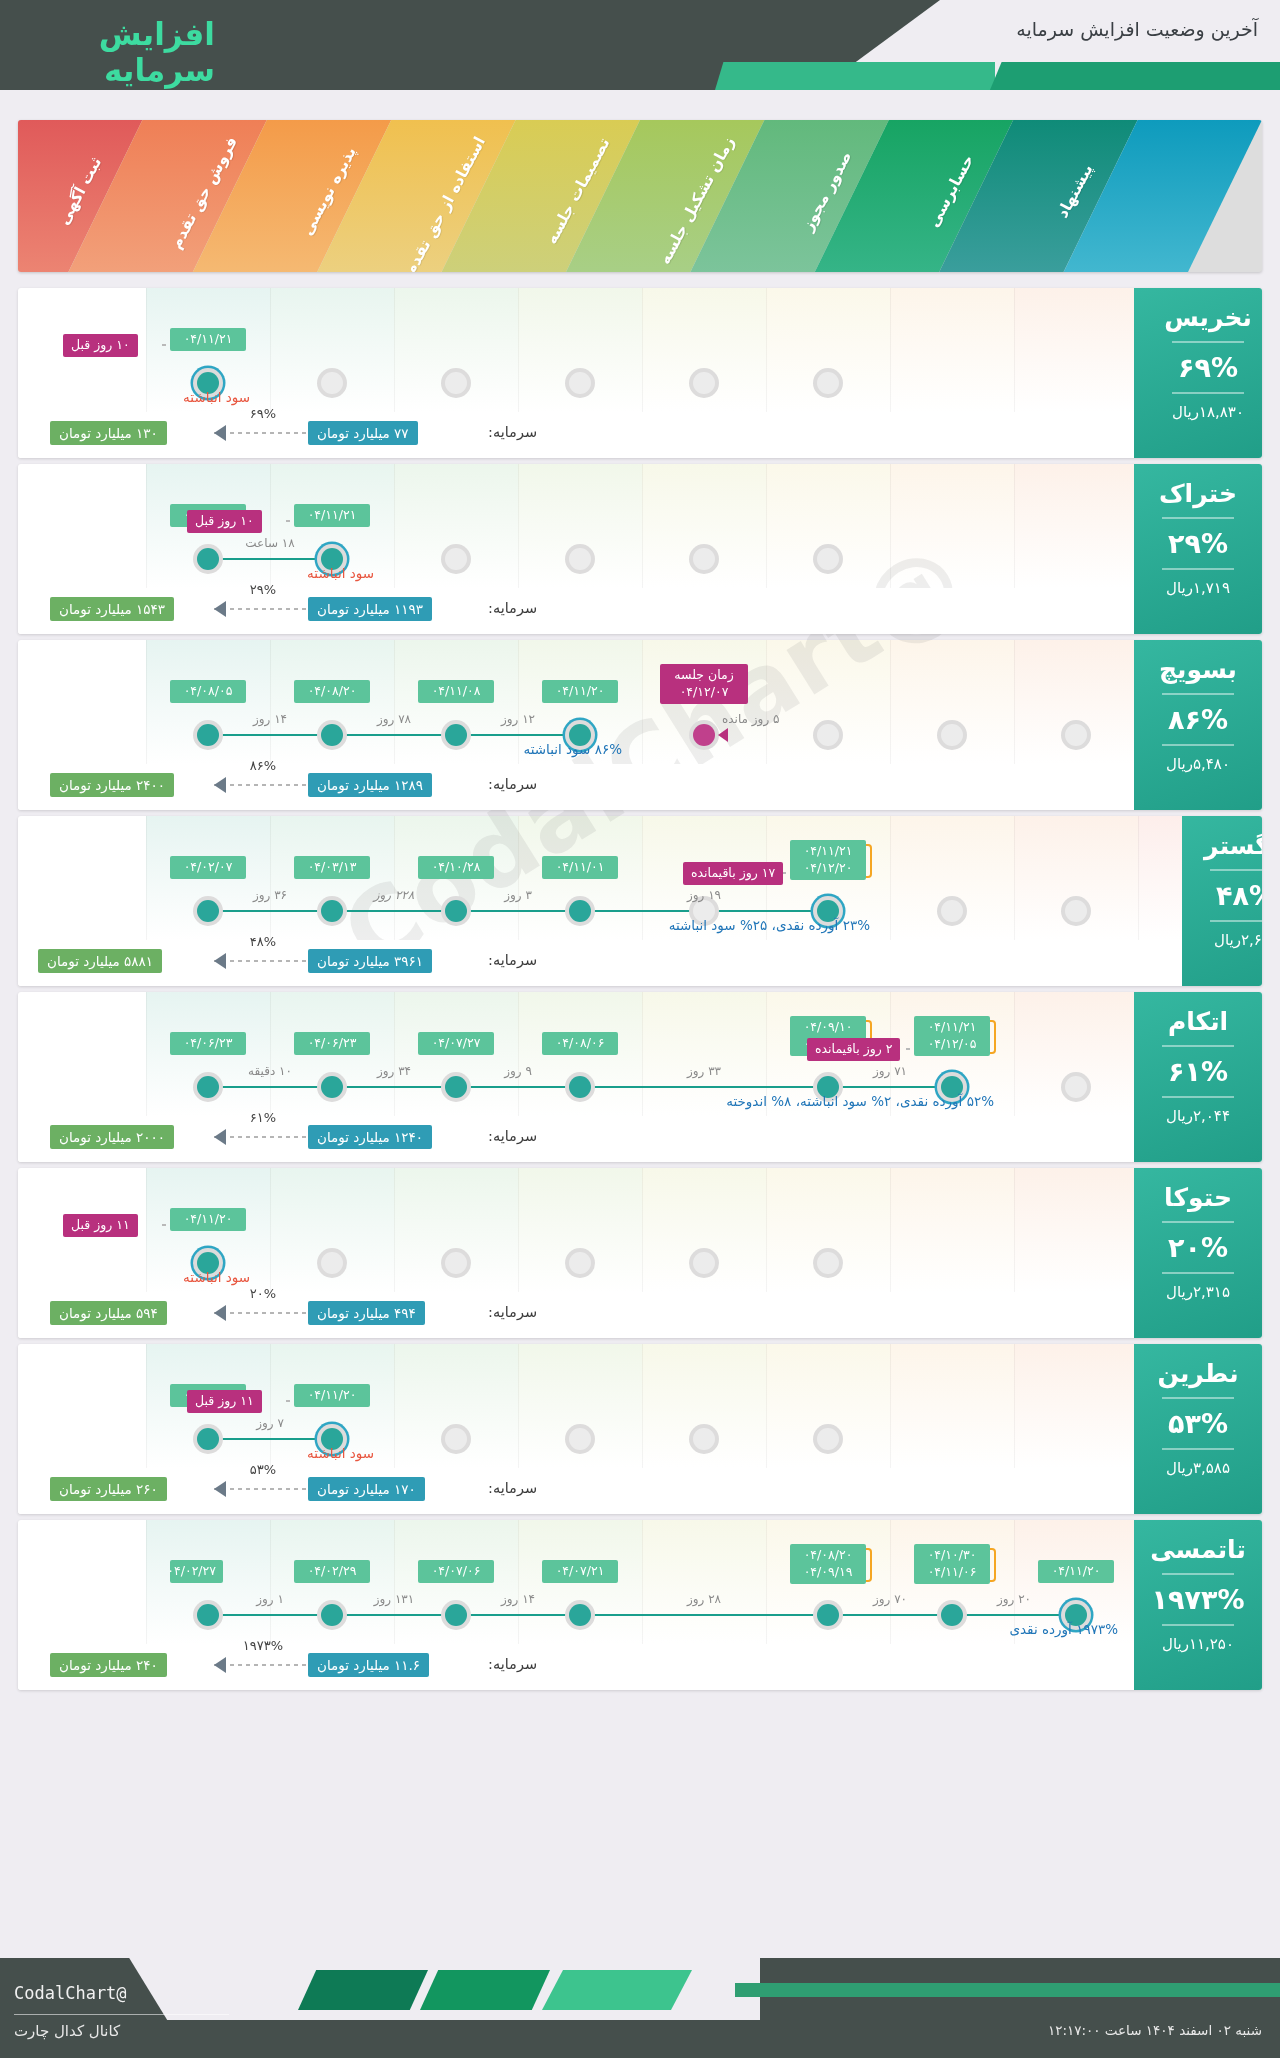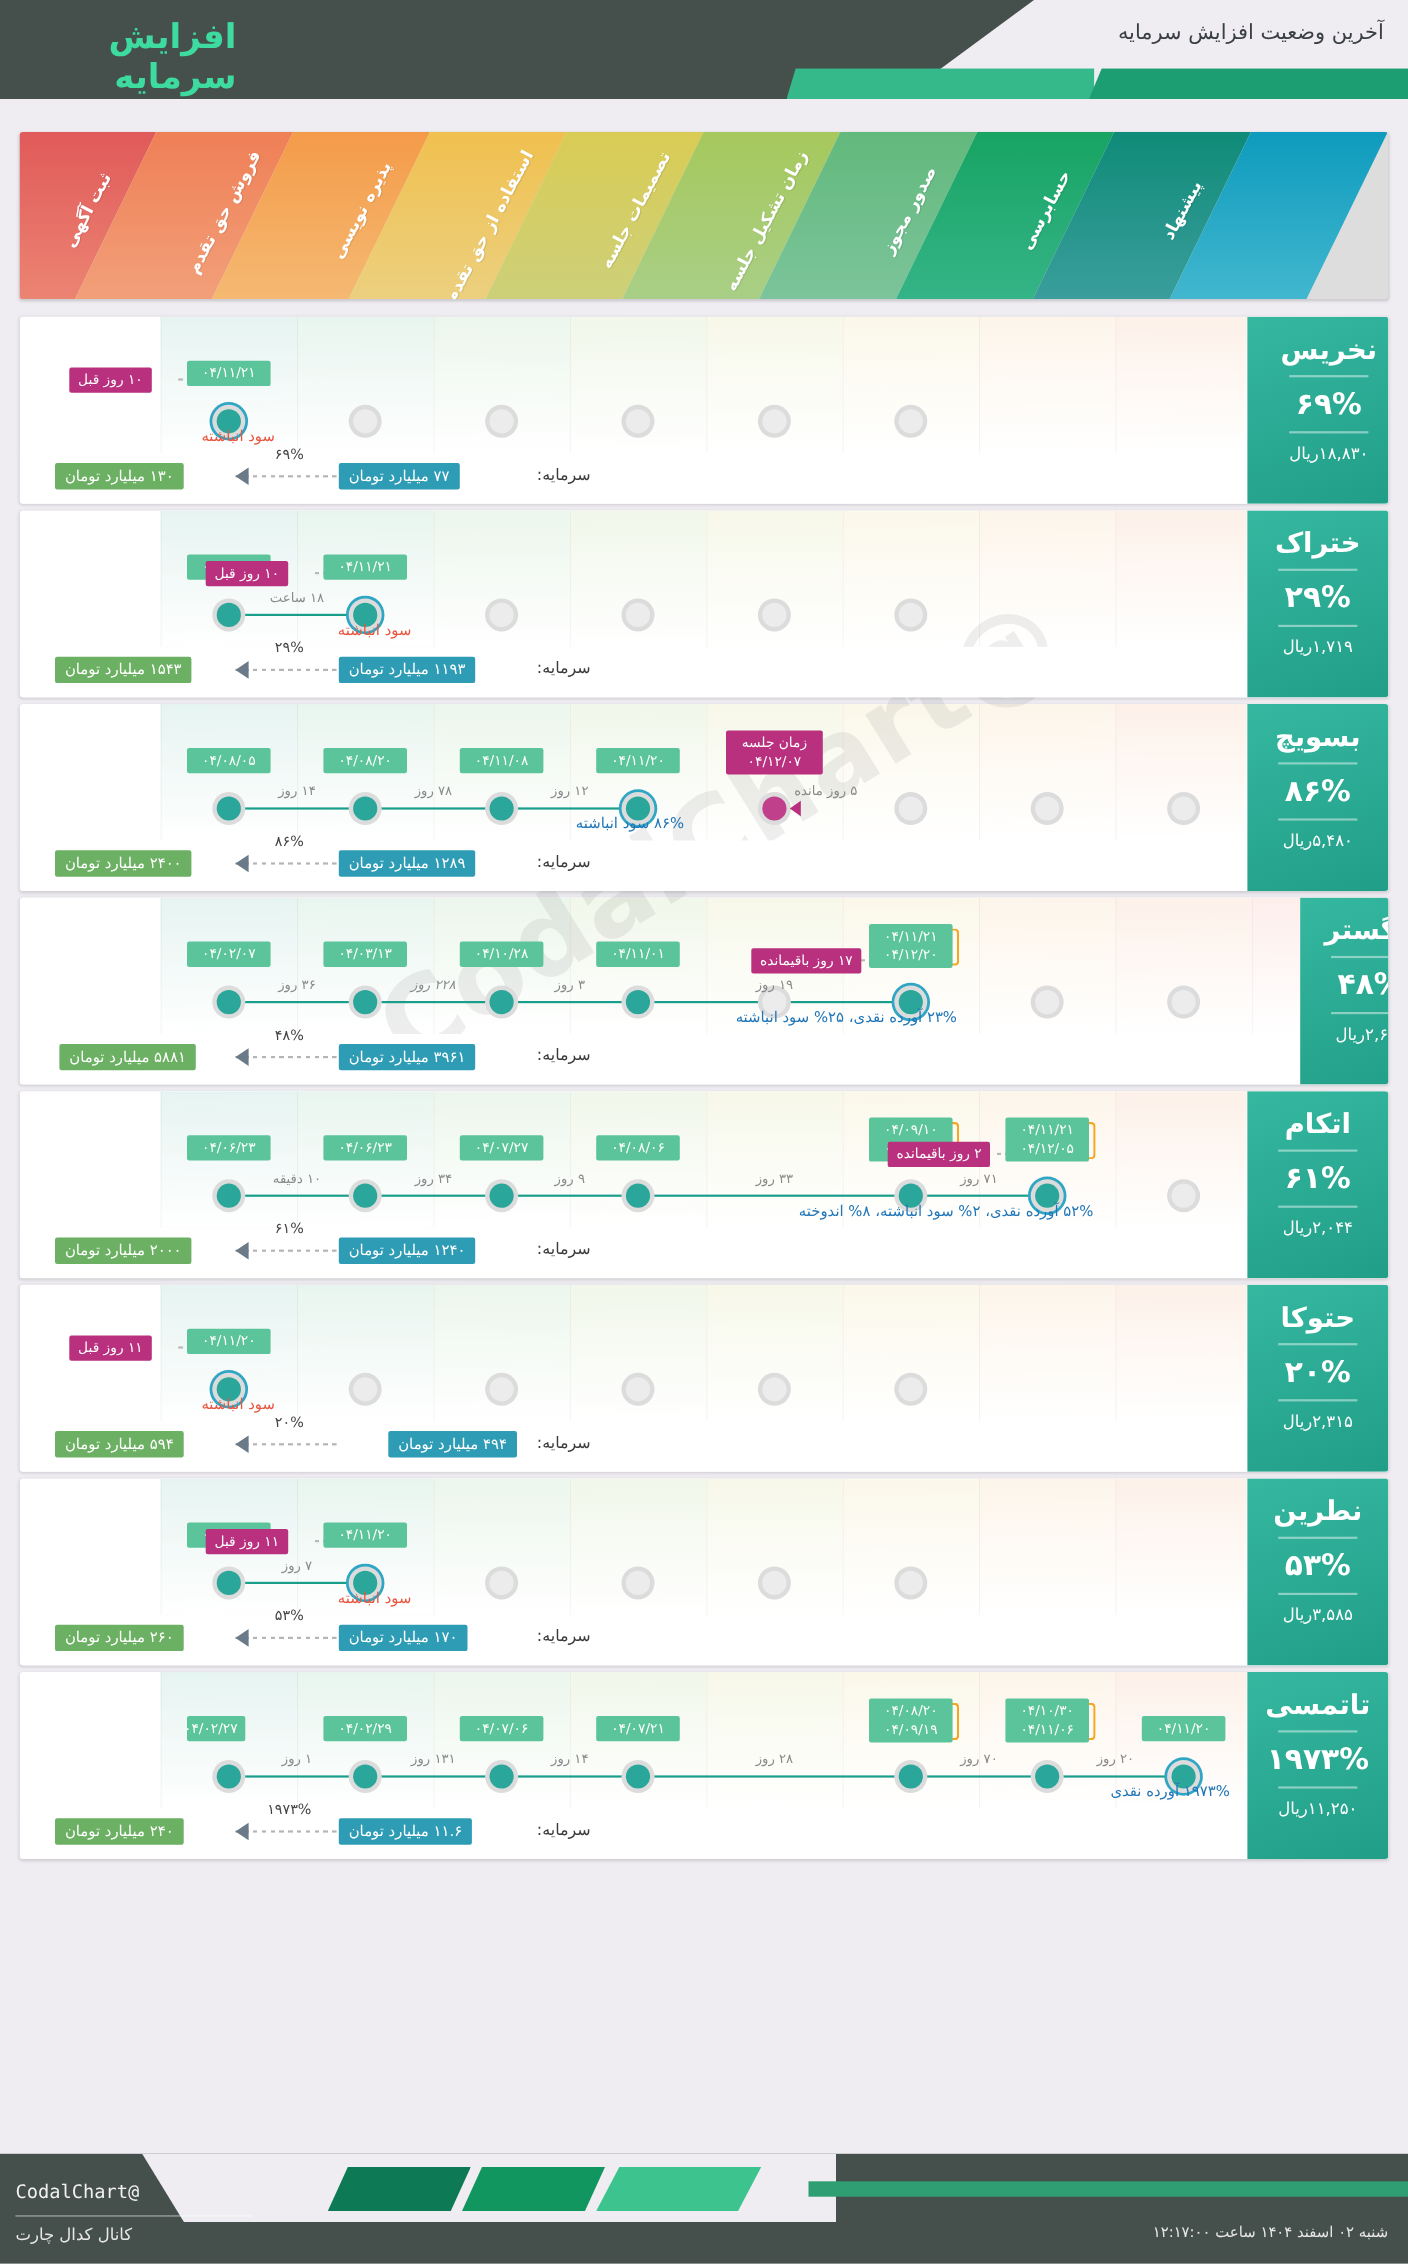--- a/index.html
+++ b/index.html
@@ -434,21 +434,21 @@
       </div>
       <div class="meetbox" style="left: 665px; top: 46px;">۱۷ روز باقیمانده</div>
       <div class="dashlink" style="left: 764px; width: 22px; top: 56px;"></div>
       <div class="note blue" style="top: 101px; right: 392px;">۲۳% آورده نقدی، ۲۵% سود انباشته</div>
       <div class="capstrip">
         <div class="cap-label" style="left: 470px;">سرمایه:</div>
         <div class="cap-old" style="left: 290px;">۳۹۶۱ میلیارد تومان</div>
         <div class="cap-dash" style="left: 196px; width: 92px;"></div>
         <div class="cap-arrow" style="left: 196px;"></div>
         <div class="cap-pct" style="left: 210px; width: 70px; text-align: center;">۴۸%</div>
-        <div class="cap-new" style="left: 36px;">۵۸۸۱ میلیارد تومان</div>
+        <div class="cap-new" style="left: 20px;">۵۸۸۱ میلیارد تومان</div>
       </div>
       <div class="sidepanel" style="left: 1164px;">
         <div class="sp-name">خگستر</div>
         <div class="sp-hr"></div>
         <div class="sp-pct">۴۸%</div>
         <div class="sp-hr"></div>
         <div class="sp-price">۲,۶۰۵ریال</div>
       </div>
     </div>
     <div class="row" style="top: 992px;">
@@ -566,21 +566,21 @@
         <i></i>
       </div>
       <div class="datebox" style="left: 152px; width: 76px;">
         <div>۰۴/۱۱/۲۰</div>
       </div>
       <div class="meetbox" style="left: 45px; top: 46px;">۱۱ روز قبل</div>
       <div class="dashlink" style="left: 144px; width: 22px; top: 56px;"></div>
       <div class="note red" style="top: 101px; right: 1012px;">سود انباشته</div>
       <div class="capstrip">
         <div class="cap-label" style="left: 470px;">سرمایه:</div>
-        <div class="cap-old" style="left: 290px; margin-left: 45px;">۴۹۴ میلیارد تومان</div>
+        <div class="cap-old" style="left: 290px;">۴۹۴ میلیارد تومان</div>
         <div class="cap-dash" style="left: 196px; width: 92px;"></div>
         <div class="cap-arrow" style="left: 196px;"></div>
         <div class="cap-pct" style="left: 210px; width: 70px; text-align: center;">۲۰%</div>
         <div class="cap-new" style="left: 32px;">۵۹۴ میلیارد تومان</div>
       </div>
       <div class="sidepanel" style="left: 1116px;">
         <div class="sp-name">حتوکا</div>
         <div class="sp-hr"></div>
         <div class="sp-pct">۲۰%</div>
         <div class="sp-hr"></div>

